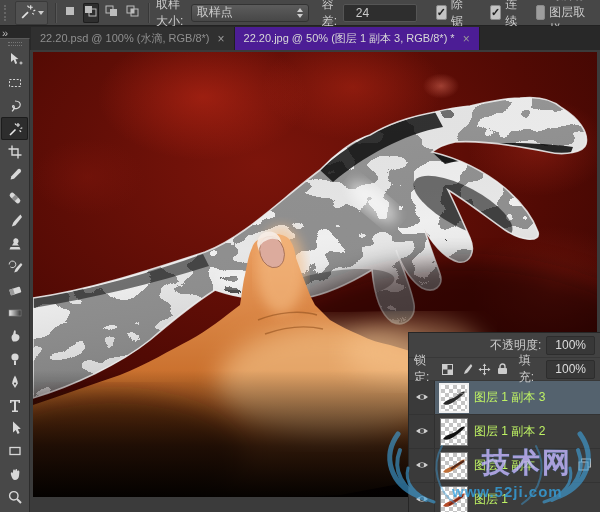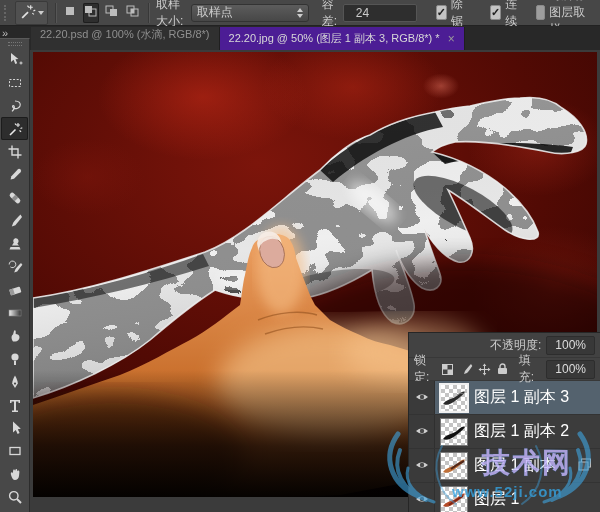--- a/index.html
+++ b/index.html
@@ -25,21 +25,21 @@
       color:#ccc;font-size:12px;padding:0 12px;font-family:inherit;}
   .cb{display:flex;align-items:center;gap:4px;}
   .cb .box{width:13px;height:13px;border-radius:2px;background:#c4c4c4;border:1px solid #8a8a8a;
       color:#222;font-size:11px;line-height:12px;text-align:center;font-weight:bold;}
   .cb .box.off{background:#9d9d9d;color:transparent;}
   
   .tab-bar{position:absolute;left:0;top:26px;right:0;height:24px;background:#282828;display:flex;align-items:stretch;}
   .expand{position:absolute;left:2px;top:1px;font-size:11px;color:#bbb;letter-spacing:-2px;}
   .tab{display:flex;align-items:center;gap:8px;padding:0 9px;font-size:11px;color:#8f8f8f;
       background:#303030;border-right:1px solid #1f1f1f;margin-top:1px;}
-  .tab:first-of-type{margin-left:31px;flex-direction:column;}
+  .tab:first-of-type{margin-left:31px;}
   .tab.active{background:#4c1d95;color:#d8d8d8;}
   .tab .x{color:#9a9a9a;font-size:12px;}
   
   .tools{position:absolute;left:0;top:38px;width:29px;bottom:0;background:#484848;
       border-right:1px solid #2c2c2c;border-top:1px solid #5a5a5a;display:flex;flex-direction:column;align-items:center;}
   .tools .tgrip{width:14px;height:2px;border-top:1px dotted #777;border-bottom:1px dotted #777;margin:3px 0 2px;}
   .tool{width:27px;height:23px;display:flex;align-items:center;justify-content:center;border-radius:2px;}
   .tool.active{background:#2d2d2d;box-shadow:inset 0 0 0 1px #1c1c1c;}
   .tool svg{display:block;}
   
@@ -70,21 +70,21 @@
   .eye-cell{width:25px;align-self:stretch;display:flex;align-items:center;justify-content:center;
       border-right:1px solid #2f2f2f;background:#3a3a3a;}
   .thumb{width:26px;height:26px;margin:0 7px 0 6px;position:relative;flex:none;
       background-color:#fff;
       background-image:linear-gradient(45deg,#c3c3c3 25%,transparent 25%,transparent 75%,#c3c3c3 75%),
                        linear-gradient(45deg,#c3c3c3 25%,transparent 25%,transparent 75%,#c3c3c3 75%);
       background-size:8px 8px;background-position:0 0,4px 4px;
       box-shadow:0 0 0 1px #777;}
   .layer.selected .thumb{box-shadow:0 0 0 2px #f0f0f0;}
   .thumb svg{position:absolute;left:0;top:0;}
-  .lname{font-size:16px;color:#ffffff;white-space:nowrap;}
+  .lname{font-size:12px;color:#bef264;white-space:nowrap;}
   .badge{margin-left:auto;margin-right:8px;}
   
   .watermark{position:absolute;left:378px;top:430px;width:222px;height:82px;pointer-events:none;opacity:.82;}
   .wm-text{position:absolute;left:104px;top:14px;font-size:28px;font-weight:bold;color:#c4b5fd;
       letter-spacing:2px;text-shadow:0 0 1px #1d6ea0;white-space:nowrap;}
   .wm-url{position:absolute;left:74px;top:53px;font-size:15px;font-weight:bold;color:#35a0dd;letter-spacing:1px;}
 </style>
 </head>
 <body>
 

